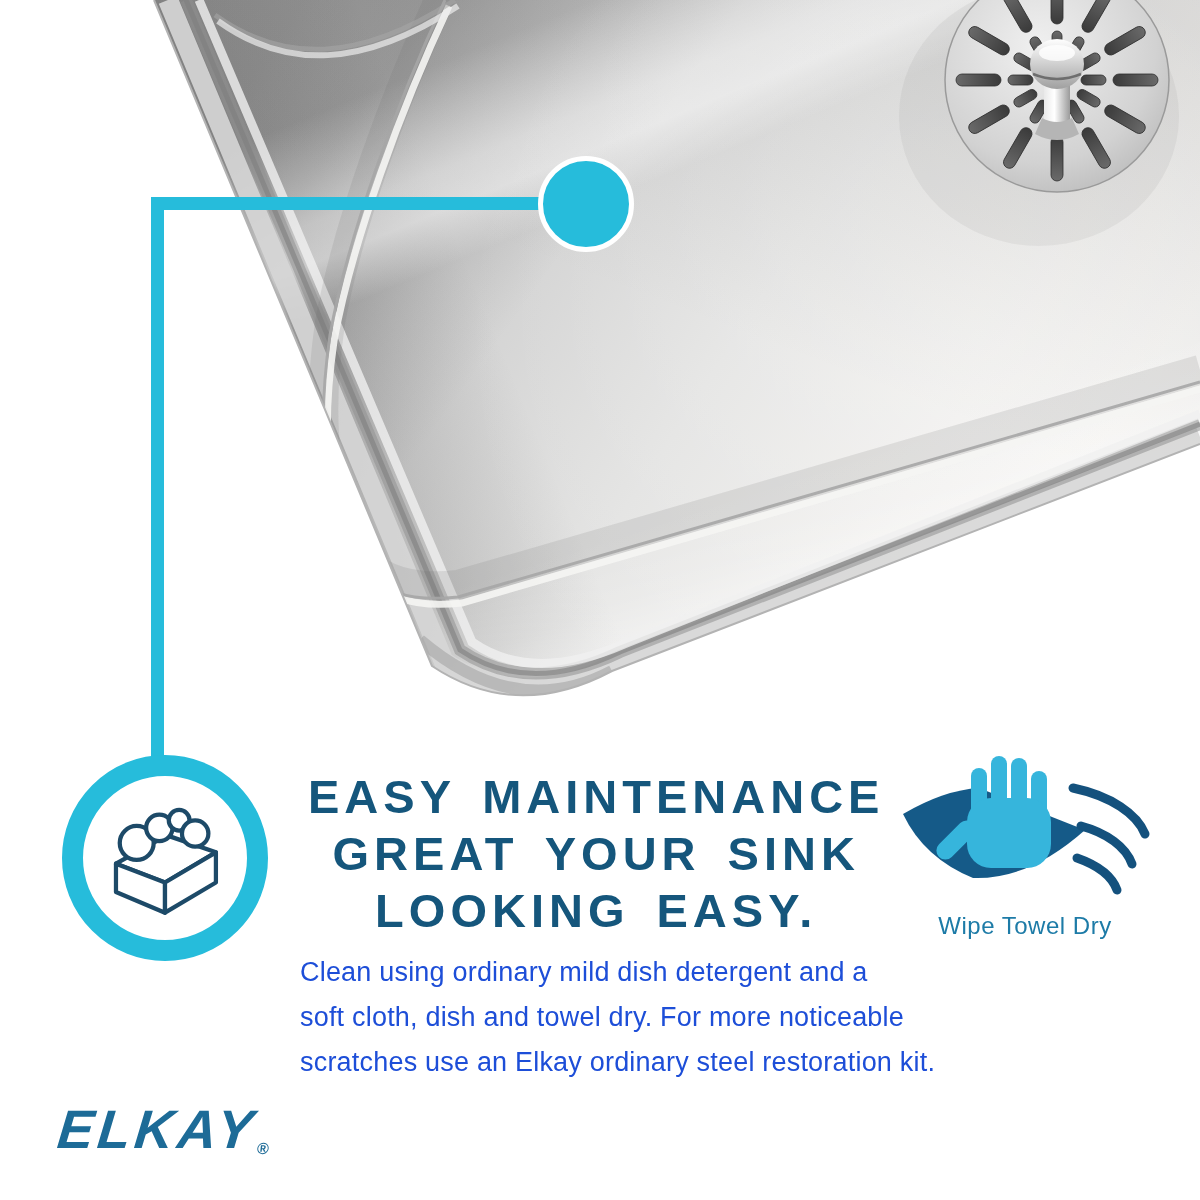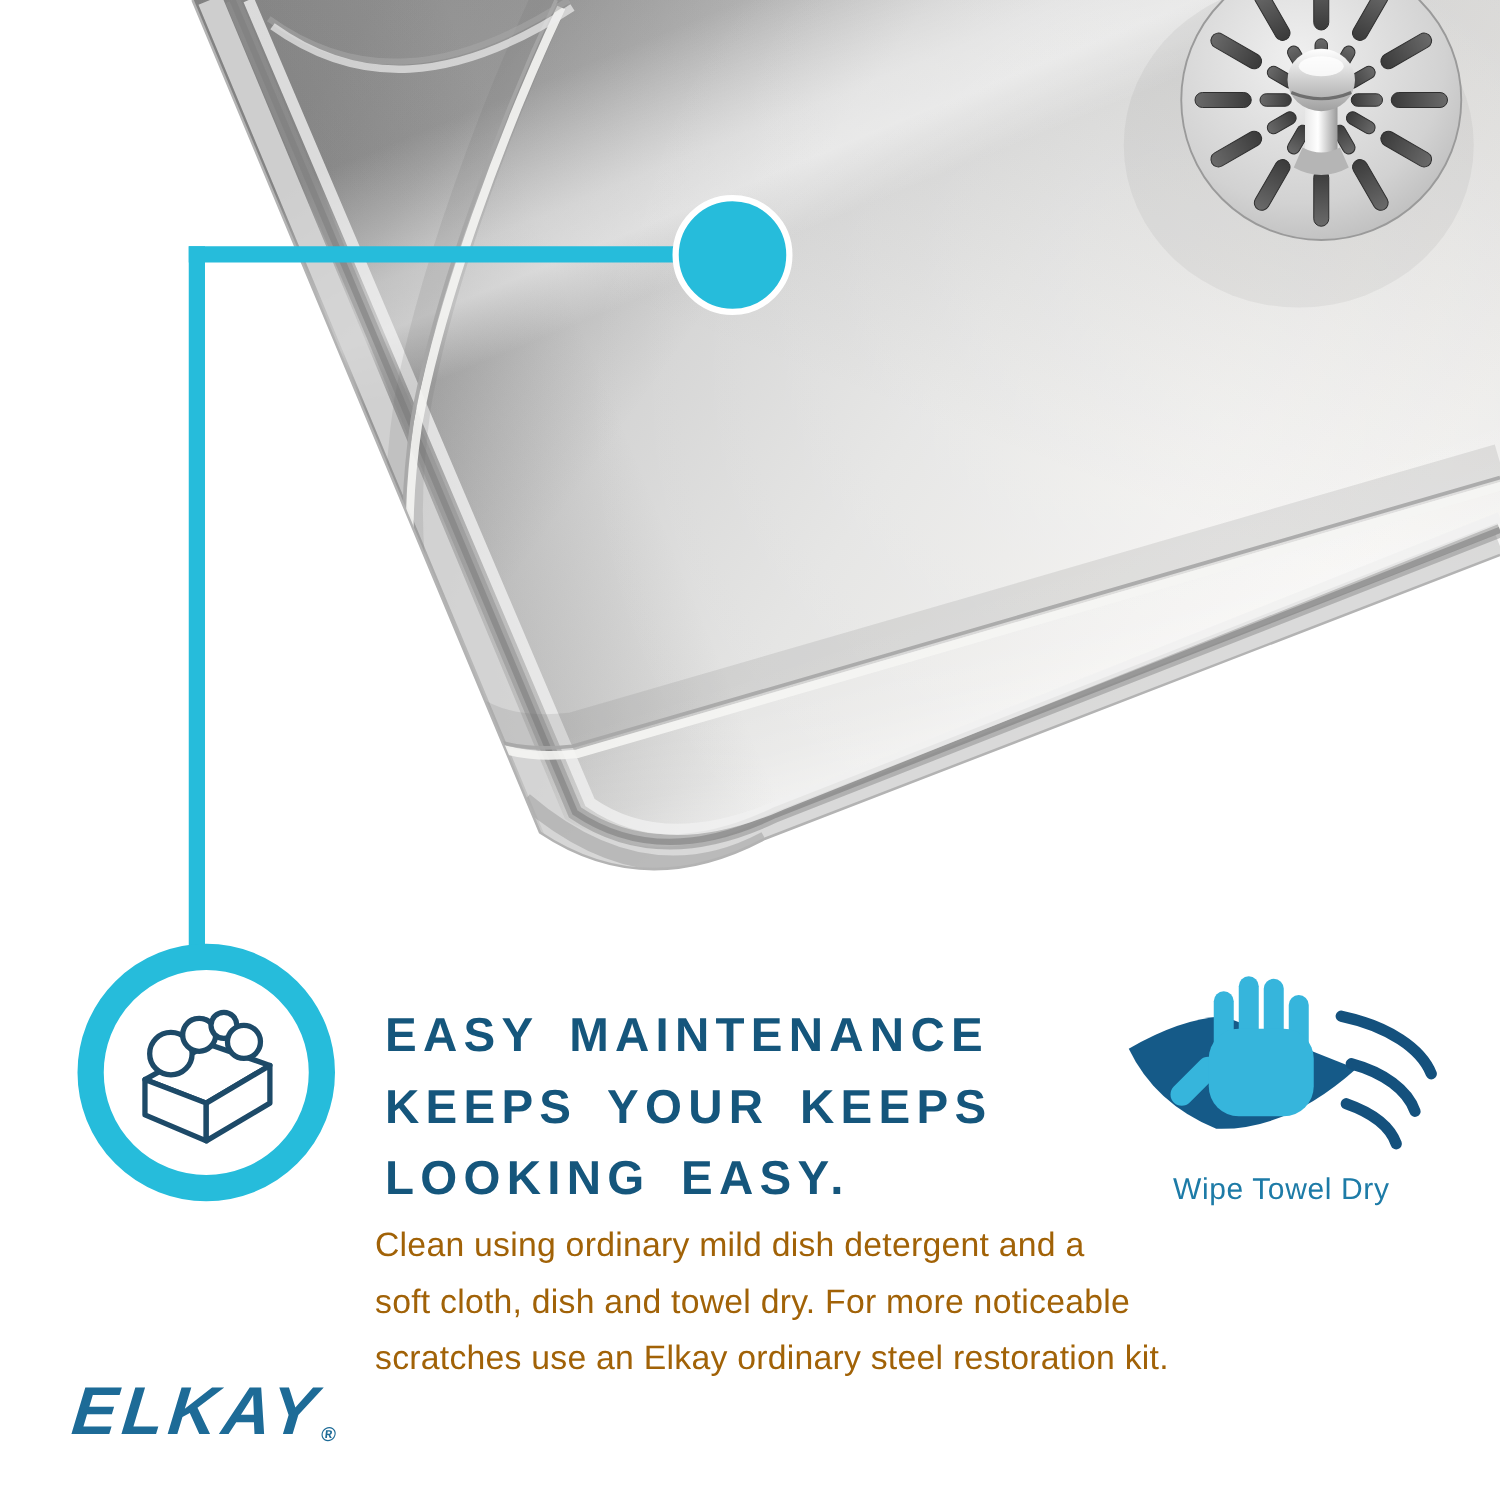--- a/index.html
+++ b/index.html
@@ -11,27 +11,27 @@
   
   .callout-h{position:absolute;left:151px;top:197px;width:436px;height:13px;background:#26bcdb;}
   .callout-v{position:absolute;left:151px;top:197px;width:13px;height:562px;background:#26bcdb;}
   .callout-dot{position:absolute;left:538px;top:156px;width:86px;height:86px;border-radius:50%;
     background:#26bcdb;border:5px solid #ffffff;}
   
   .badge{position:absolute;left:62px;top:755px;width:206px;height:206px;box-sizing:border-box;
     border:21px solid #26bcdb;border-radius:50%;background:#ffffff;
     display:flex;align-items:center;justify-content:center;}
   
-  .headline{position:absolute;left:308px;top:801px;color:#15567c;font-size:38px;font-weight:bold;
-    letter-spacing:5px;word-spacing:9px;line-height:57px;white-space:nowrap;}
-  
-  .bodycopy{position:absolute;left:300px;top:974px;color:#a16207;font-size:27px;line-height:45px;
+  .headline{position:absolute;left:308px;top:768px;color:#15567c;font-size:47px;font-weight:bold;
+    letter-spacing:5px;word-spacing:9px;line-height:57px;white-space:nowrap;text-align:center;}
+  
+  .bodycopy{position:absolute;left:300px;top:950px;color:#1d4ed8;font-size:27px;line-height:45px;
     letter-spacing:0.2px;white-space:nowrap;}
   
-  .wipe{position:absolute;left:875px;top:763px;width:300px;text-align:center;}
+  .wipe{position:absolute;left:875px;top:738px;width:300px;text-align:center;}
   .wipe-label{margin-top:2px;font-size:24px;color:#1d7ba7;letter-spacing:0.5px;}
   
   .brand{position:absolute;left:58px;top:1098px;color:#1d6b97;font-size:54px;font-weight:bold;
     font-style:italic;letter-spacing:4px;transform:skewX(-6deg);white-space:nowrap;}
   .brand .reg{font-size:16px;font-style:normal;letter-spacing:0;position:relative;top:6px;left:2px;}
 </style>
 </head>
 <body>
 
 <div class="canvas">
@@ -166,21 +166,21 @@
         <circle cx="40" cy="54" r="18"></circle>
         <circle cx="64" cy="38" r="14"></circle>
         <circle cx="85" cy="30" r="11"></circle>
         <circle cx="102" cy="44" r="14"></circle>
       </g>
     </svg>
   </div>
 
   <div class="headline">
     <div>EASY MAINTENANCE</div>
-    <div>KEEPS YOUR KEEPS</div>
+    <div>GREAT YOUR SINK</div>
     <div>LOOKING EASY.</div>
   </div>
 
   <div class="bodycopy">
     <div>Clean using ordinary mild dish detergent and a</div>
     <div>soft cloth, dish and towel dry. For more noticeable</div>
     <div>scratches use an Elkay ordinary steel restoration kit.</div>
   </div>
 
   <div class="wipe">

